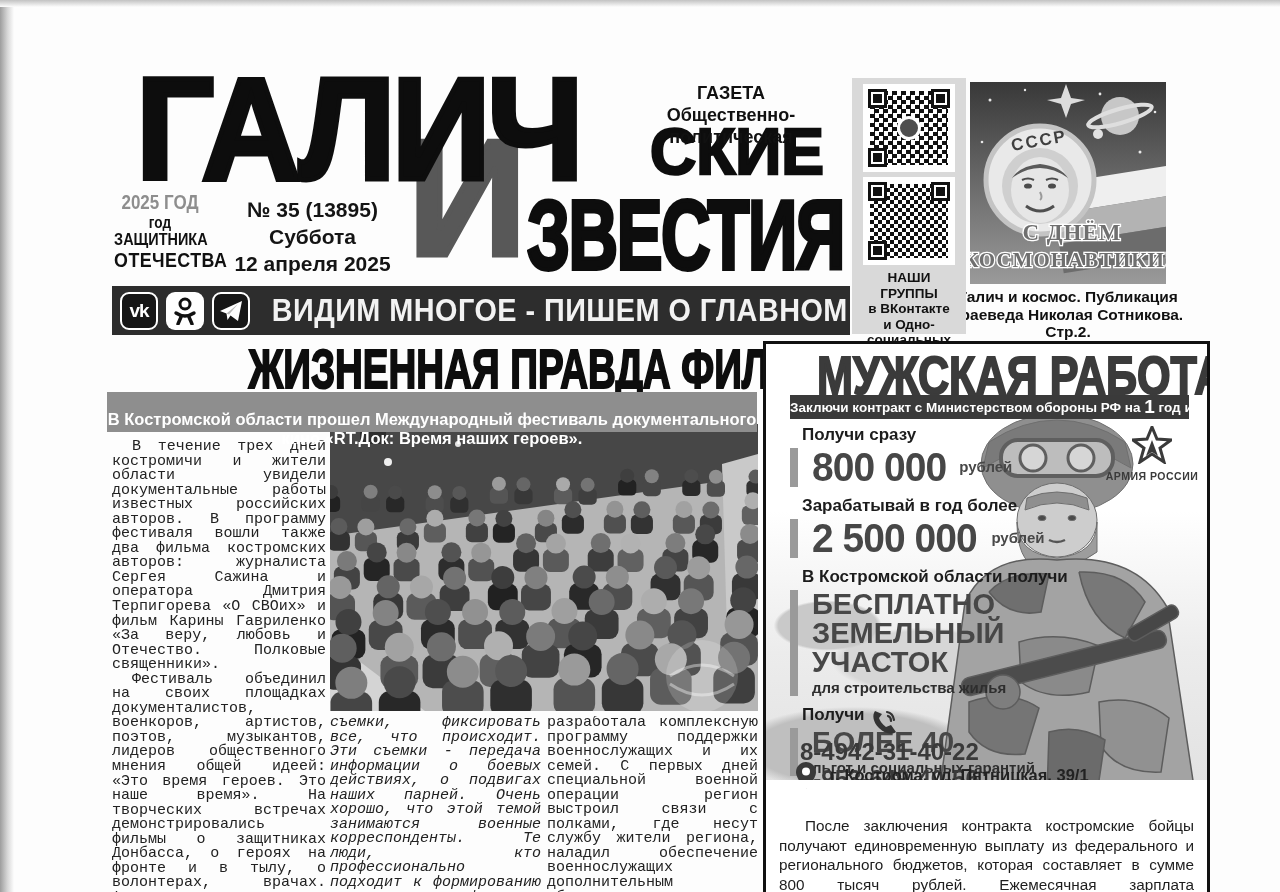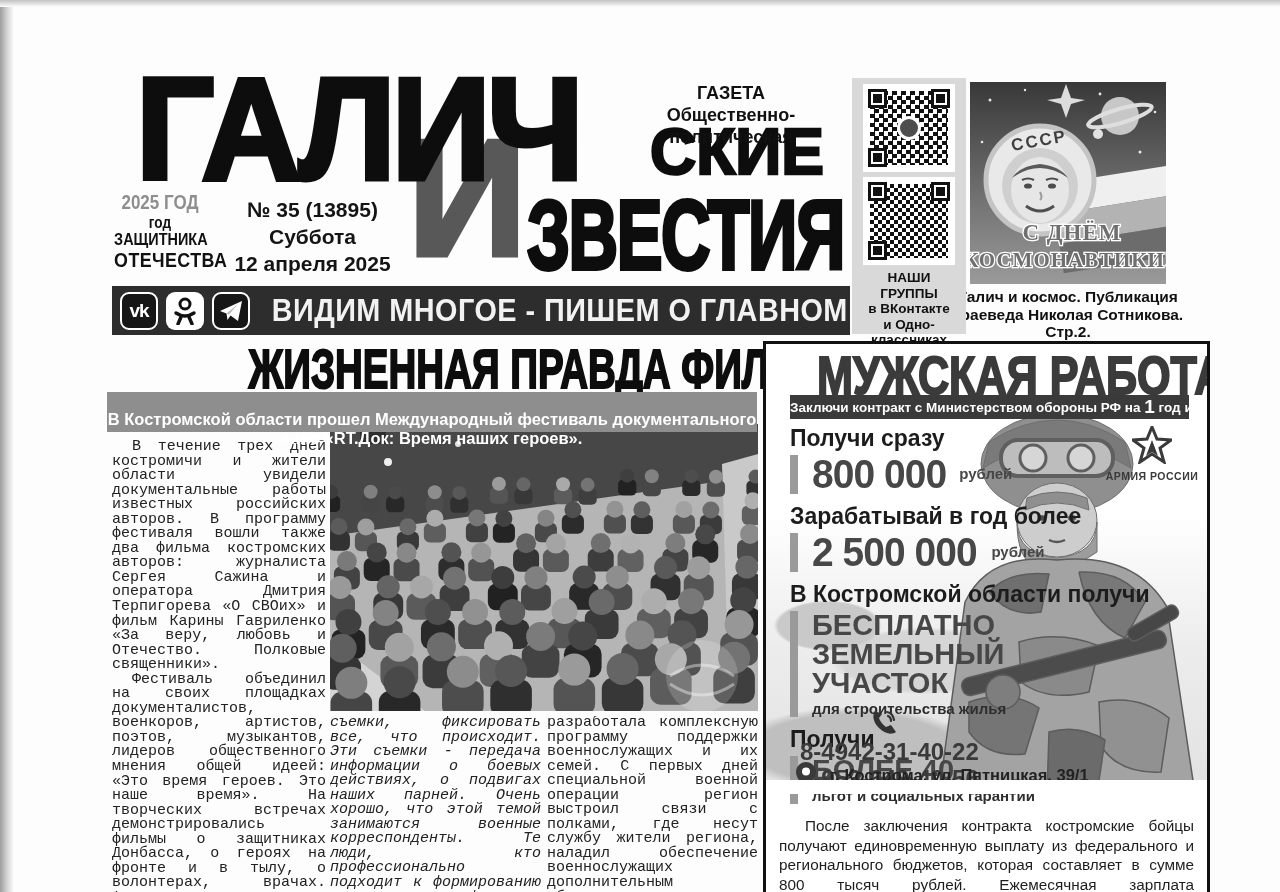--- a/index.html
+++ b/index.html
@@ -94,21 +94,21 @@
   .ad-title { position:absolute; left:0; top:4px; width:100%; text-align:center; }
   .ad-title span { display:inline-block; font-size:54px; font-weight:800; white-space:nowrap;
     transform:scaleX(.80); color:#3b3b3b; -webkit-text-stroke:2px #3b3b3b; line-height:1; }
   .ad-subbar { position:absolute; left:24px; top:51px; width:399px; height:24px; background:#3a3a3a;
     color:#fff; text-align:center; font-weight:600; font-size:13.5px; line-height:24px; white-space:nowrap; }
   .ad-subbar .one { font-size:19px; font-weight:700; vertical-align:-1px; }
   .soldier { position:absolute; right:0px; top:58px; width:278px; height:392px; }
   .army-logo { position:absolute; left:330px; top:82px; width:112px; text-align:center; color:#3a3a3a; }
   .army-logo .txt { font-size:10.5px; font-weight:700; letter-spacing:.5px; margin-top:2px; white-space:nowrap; }
   .benefits { position:absolute; left:24px; top:72px; width:240px; }
-  .b-label { font-weight:800; font-size:23px; color:#1c1c1c; margin:9px 0 3px; white-space:nowrap; }
+  .b-label { font-weight:800; font-size:17px; color:#1c1c1c; margin:9px 12px 3px; white-space:nowrap; }
   .big-row { border-left:8px solid #9a9a9a; padding-left:14px; }
   .num-row { display:flex; align-items:center; }
   .big-num { font-size:41px; font-weight:800; color:#474747; letter-spacing:-1px; line-height:.95;
     white-space:nowrap; transform:scaleX(.95); transform-origin:left bottom; }
   .rub { font-size:15px; font-weight:600; color:#474747; margin:0 0 2px 6px; }
   .big-words { font-size:29px; font-weight:800; color:#474747; line-height:1.0; width:200px;
     letter-spacing:0; }
   .small-words { font-size:15px; font-weight:600; color:#2e2e2e; margin-top:2px; white-space:nowrap; }
   .phones { position:absolute; left:24px; top:364px; display:flex; align-items:center;flex-direction:column; }
   .phone-nums { margin-left:10px; font-weight:800; font-size:24px; line-height:27px; color:#3a3a3a; white-space:nowrap; }
@@ -166,21 +166,21 @@
       <div class="mods"></div>
       <div class="f tl"></div>
       <div class="f tr"></div>
       <div class="f bl"></div>
     </div>
     <div class="qr-caption">
       <div>НАШИ</div>
       <div>ГРУППЫ</div>
       <div>в ВКонтакте</div>
       <div>и Одно-</div>
-      <div>классниках</div>
+      <div>социальных</div>
     </div>
   </div>
 
   <div class="cosmo-figure">
     <svg width="196" height="202" viewBox="0 0 196 202">
       <defs>
         <linearGradient id="sky" x1="0" y1="0" x2="0" y2="1">
           <stop offset="0" stop-color="#383838"></stop>
             <stop offset=".55" stop-color="#6f6f6f"></stop>
             <stop offset="1" stop-color="#9a9a9a"></stop>

